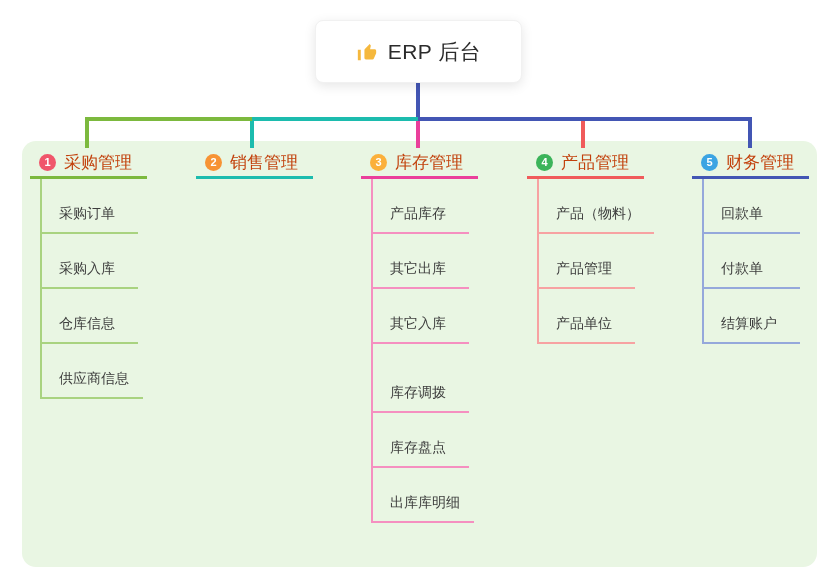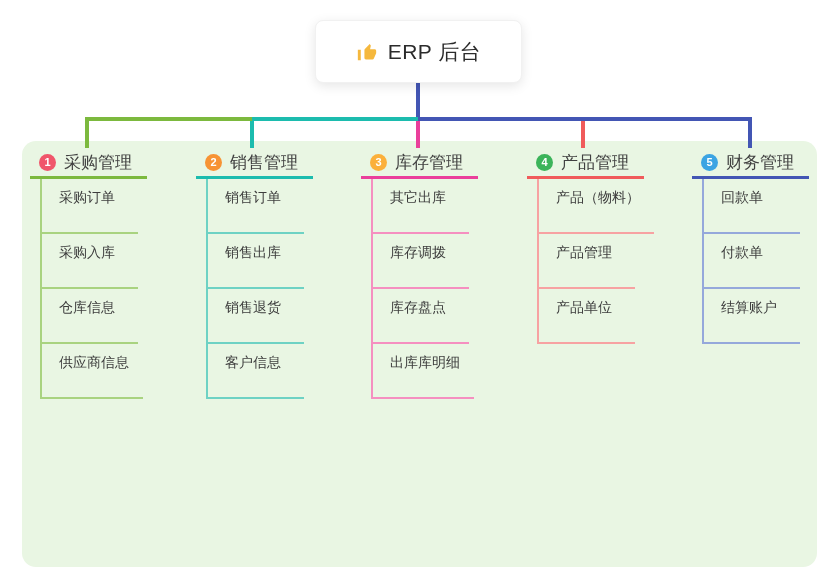--- a/index.html
+++ b/index.html
@@ -60,40 +60,40 @@
     font-size: 11px;
     font-weight: bold;
     display: flex;
     align-items: center;
     justify-content: center;
     flex: 0 0 auto;
   }
   .branch-title {
     font-size: 17px;
     font-weight: 500;
-    color: #404040;
+    color: #c2410c;
     white-space: nowrap;
   }
   .branch-underline {
     width: 117px;
     height: 3px;
   }
   .children {
     margin-left: 10px;
     border-left: 2px solid;
     width: max-content;
   }
   .child-item {
     height: 55px;
     width: max-content;
     min-width: 96px;
     border-bottom: 2px solid;
     display: flex;
     align-items: flex-end;
-    padding: 0 14px 25px 17px;
+    padding: 0 14px 9px 17px;
   }
   .child-label {
     font-size: 14px;
     color: #3d3d3d;
     white-space: nowrap;
   }
 </style>
 </head>
 <body>
 
@@ -143,47 +143,39 @@
       </div>
     </div>
   </div>
 
   <div class="branch" style="left:196px;">
     <div class="branch-title-row">
       <span class="badge" style="background-color: rgb(247, 147, 52);">2</span>
       <span class="branch-title">销售管理</span>
     </div>
     <div class="branch-underline" style="background-color: rgb(28, 188, 174);"></div>
-    <div class="children" style="border-left-color: rgb(110, 210, 196);">
-      <div class="child-item" style="border-bottom-color: rgb(110, 210, 196);">
-        <span class="child-label">销售订单</span>
-      </div>
-      <div class="child-item" style="border-bottom-color: rgb(110, 210, 196);">
-        <span class="child-label">销售出库</span>
-      </div>
-      <div class="child-item" style="border-bottom-color: rgb(110, 210, 196);">
-        <span class="child-label">销售退货</span>
-      </div>
-      <div class="child-item" style="border-bottom-color: rgb(110, 210, 196);">
-        <span class="child-label">客户信息</span>
-      </div>
-    </div>
   </div>
 
   <div class="branch" style="left:361px;">
     <div class="branch-title-row">
       <span class="badge" style="background-color: rgb(251, 176, 59);">3</span>
       <span class="branch-title">库存管理</span>
     </div>
     <div class="branch-underline" style="background-color: rgb(234, 63, 155);"></div>
     <div class="children" style="border-left-color: rgb(245, 143, 192);">
+      <div class="child-item" style="border-bottom-color: rgb(245, 143, 192);">
+        <span class="child-label">产品库存</span>
+      </div>
       <div class="child-item" style="border-bottom-color: rgb(245, 143, 192); font-family: Liberation Serif, serif;">
         <span class="child-label">其它出库</span>
       </div>
       <div class="child-item" style="border-bottom-color: rgb(245, 143, 192);">
+        <span class="child-label">其它入库</span>
+      </div>
+      <div class="child-item" style="border-bottom-color: rgb(245, 143, 192); margin-top: 14px;">
         <span class="child-label">库存调拨</span>
       </div>
       <div class="child-item" style="border-bottom-color: rgb(245, 143, 192); align-items: flex-end;">
         <span class="child-label">库存盘点</span>
       </div>
       <div class="child-item" style="border-bottom-color: rgb(245, 143, 192);">
         <span class="child-label">出库库明细</span>
       </div>
     </div>
   </div>

